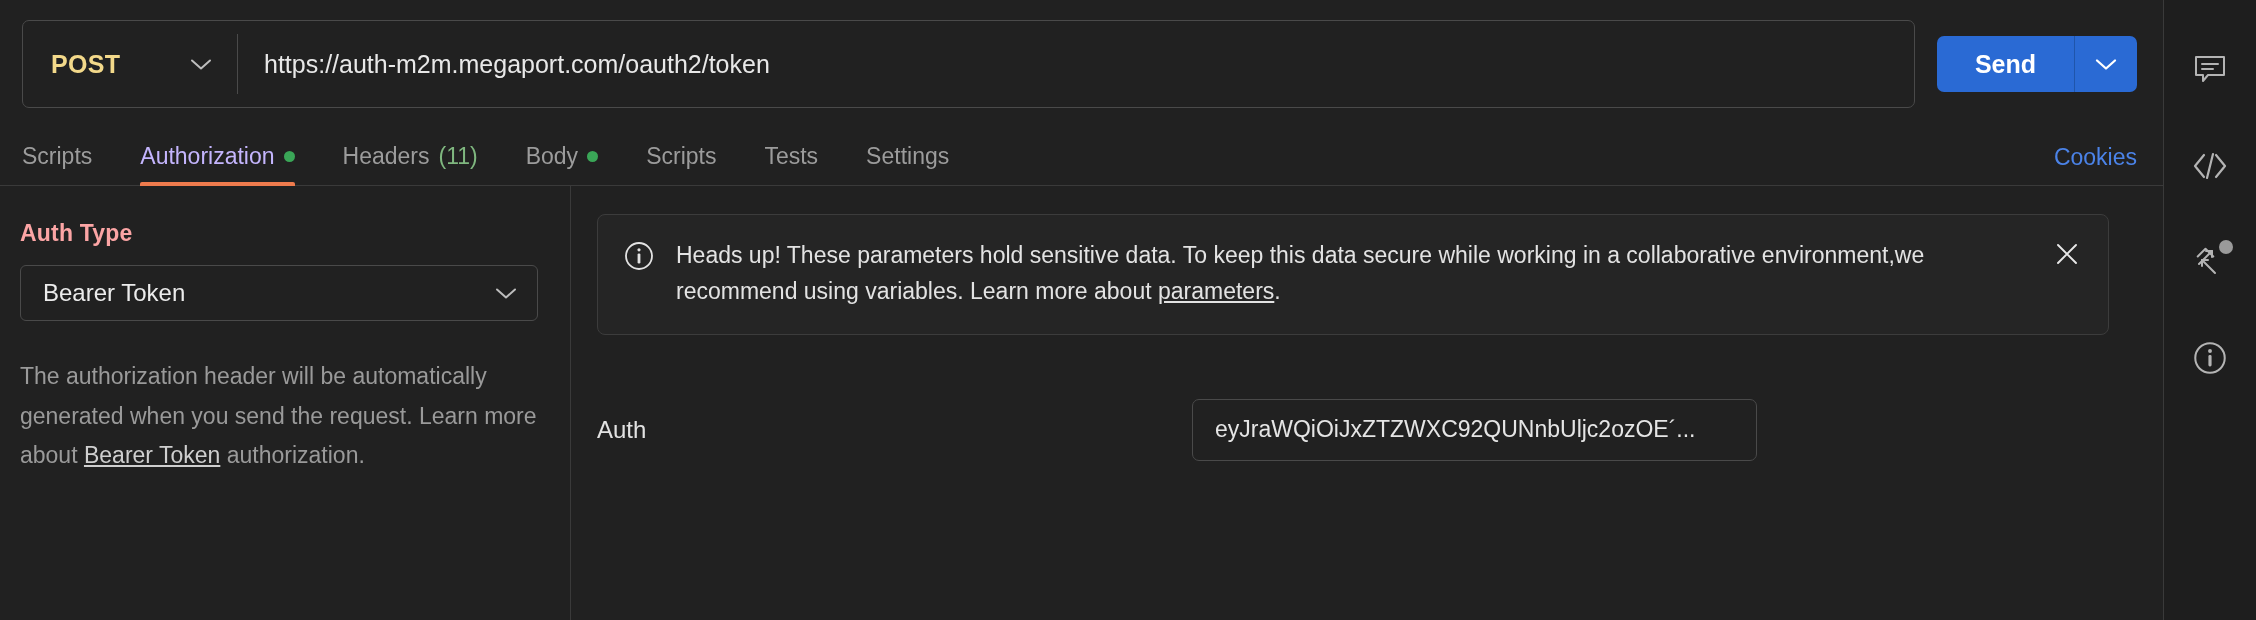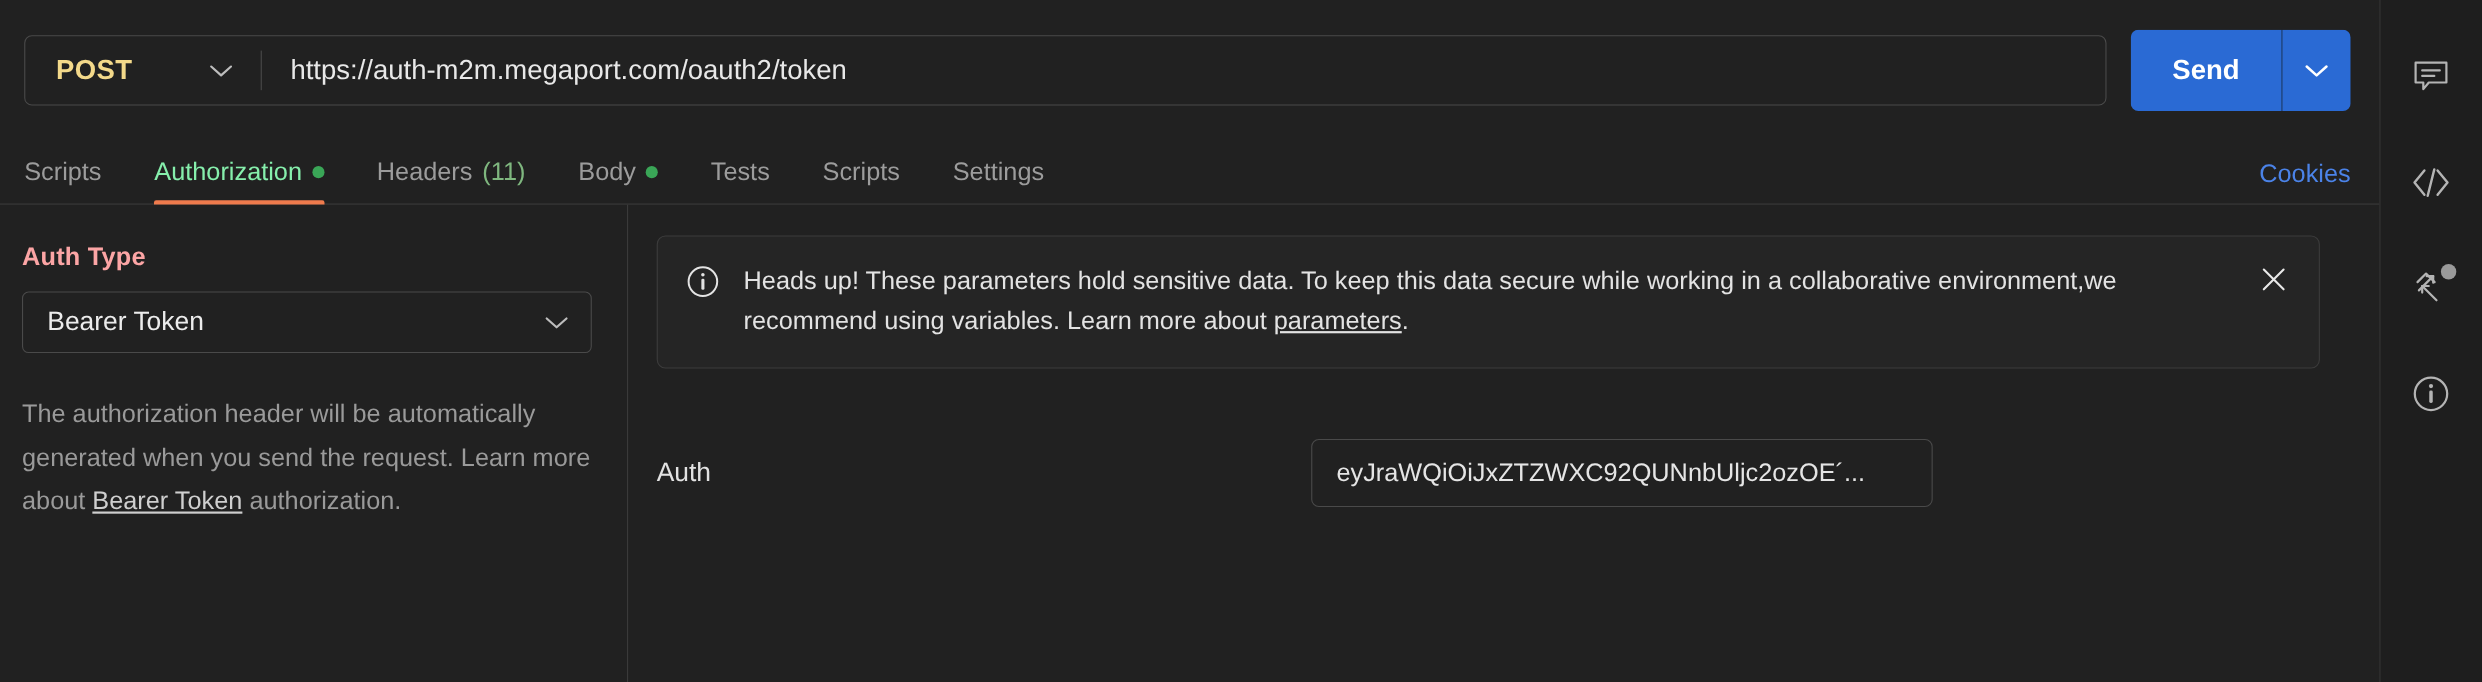--- a/index.html
+++ b/index.html
@@ -21,21 +21,21 @@
 
   
   .urlbar {
     height: 128px;
     display: flex; align-items: center;
     padding: 0 26px 0 22px;
     flex: 0 0 auto;
   }
   .url-wrap {
     flex: 1 1 auto;
-    height: 64px;
+    height: 88px;
     display: flex; align-items: stretch;
     border: 1px solid #4a4a4a;
     border-radius: 7px;
     background: #212121;
     overflow: hidden;
   }
   .method {
     width: 215px;
     display: flex; align-items: center; justify-content: space-between;
     padding: 0 26px 0 28px;
@@ -63,21 +63,21 @@
     display: flex; align-items: center;
     padding: 0 24px 0 26px;
     color: #e8e8e8;
     font-size: 25px;
     white-space: nowrap;
     overflow: hidden;
     cursor: text;
   }
   .send-group {
     margin-left: 22px;
-    height: 74px;
+    height: 56px;
     display: flex; align-items: stretch;
     border-radius: 7px;
     overflow: hidden;
     flex: 0 0 auto;
   }
   .send-btn {
     background: #2a6ad4;
     color: #ffffff;
     font-size: 25px;
     font-weight: bold;
@@ -111,21 +111,21 @@
     position: relative;
     display: flex; align-items: center; gap: 9px;
     height: 100%;
     padding: 0 24px;
     color: #9c9c9c;
     font-size: 23px;
     cursor: pointer;
     white-space: nowrap;
   }
   .tab:first-child { padding-left: 0; }
-  .tab.active { color: #86efac; text-align: center; }
+  .tab.active { color: #c4b5fd; text-align: center; }
   .tab.active::after {
     content: "";
     position: absolute;
     left: 24px; right: 24px; bottom: -1px;
     height: 4px; background: #ef7b4d;
     border-radius: 2px 2px 0 0;
   }
   .tab:first-child.active::after { left: 0; }
   .dot { width: 11px; height: 11px; border-radius: 50%; background: #3aa657; display: inline-block; }
   .count { color: #7fb77f; }
@@ -277,24 +277,24 @@
         </div>
         <div class="tab">
           <span>Headers</span>
           <span class="count">(11)</span>
         </div>
         <div class="tab">
           <span>Body</span>
           <span class="dot"></span>
         </div>
         <div class="tab">
+          <span>Scripts</span>
+        </div>
+        <div class="tab">
           <span>Tests</span>
-        </div>
-        <div class="tab">
-          <span>Scripts</span>
         </div>
         <div class="tab">
           <span>Settings</span>
         </div>
       </div>
       <div class="cookies">Cookies</div>
     </div>
 
     <div class="content">
 

